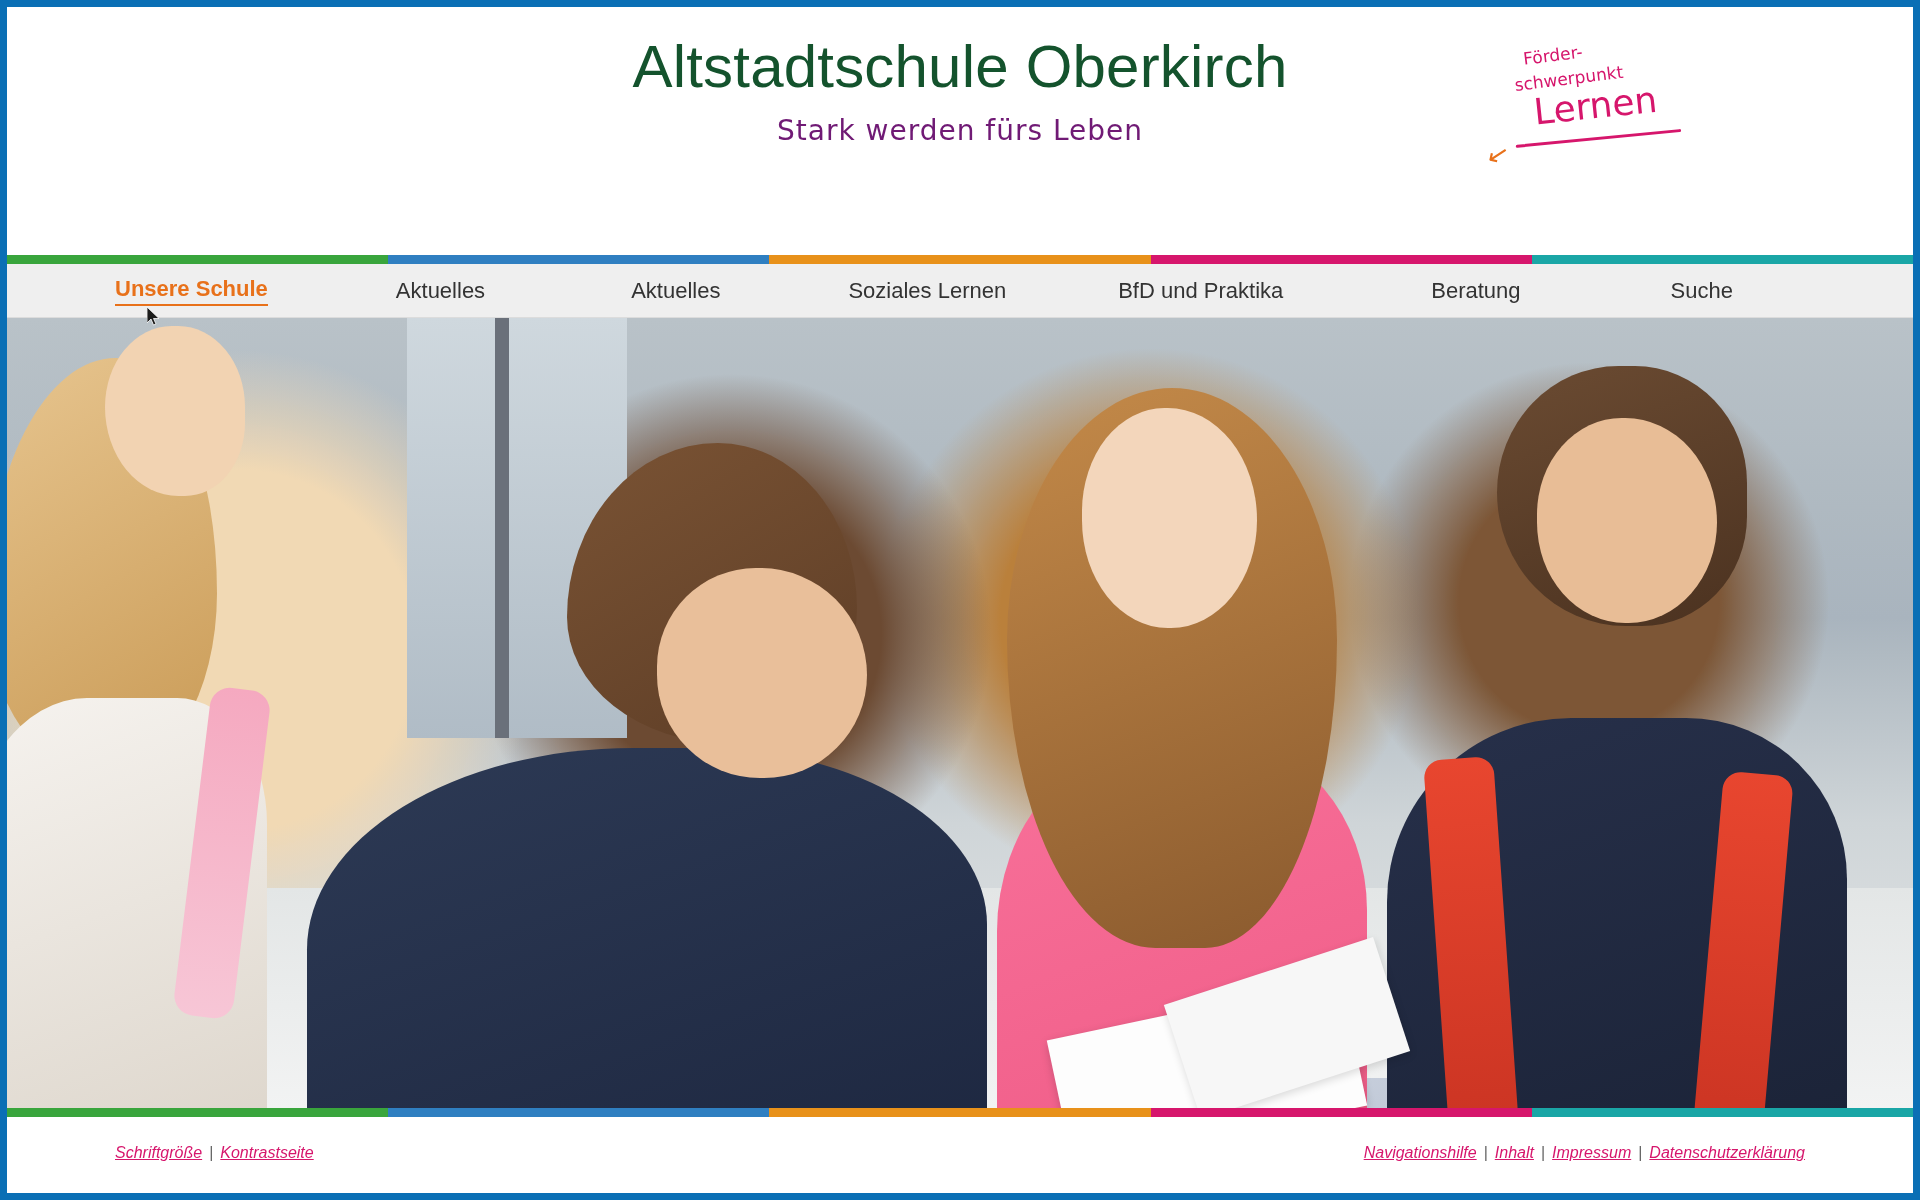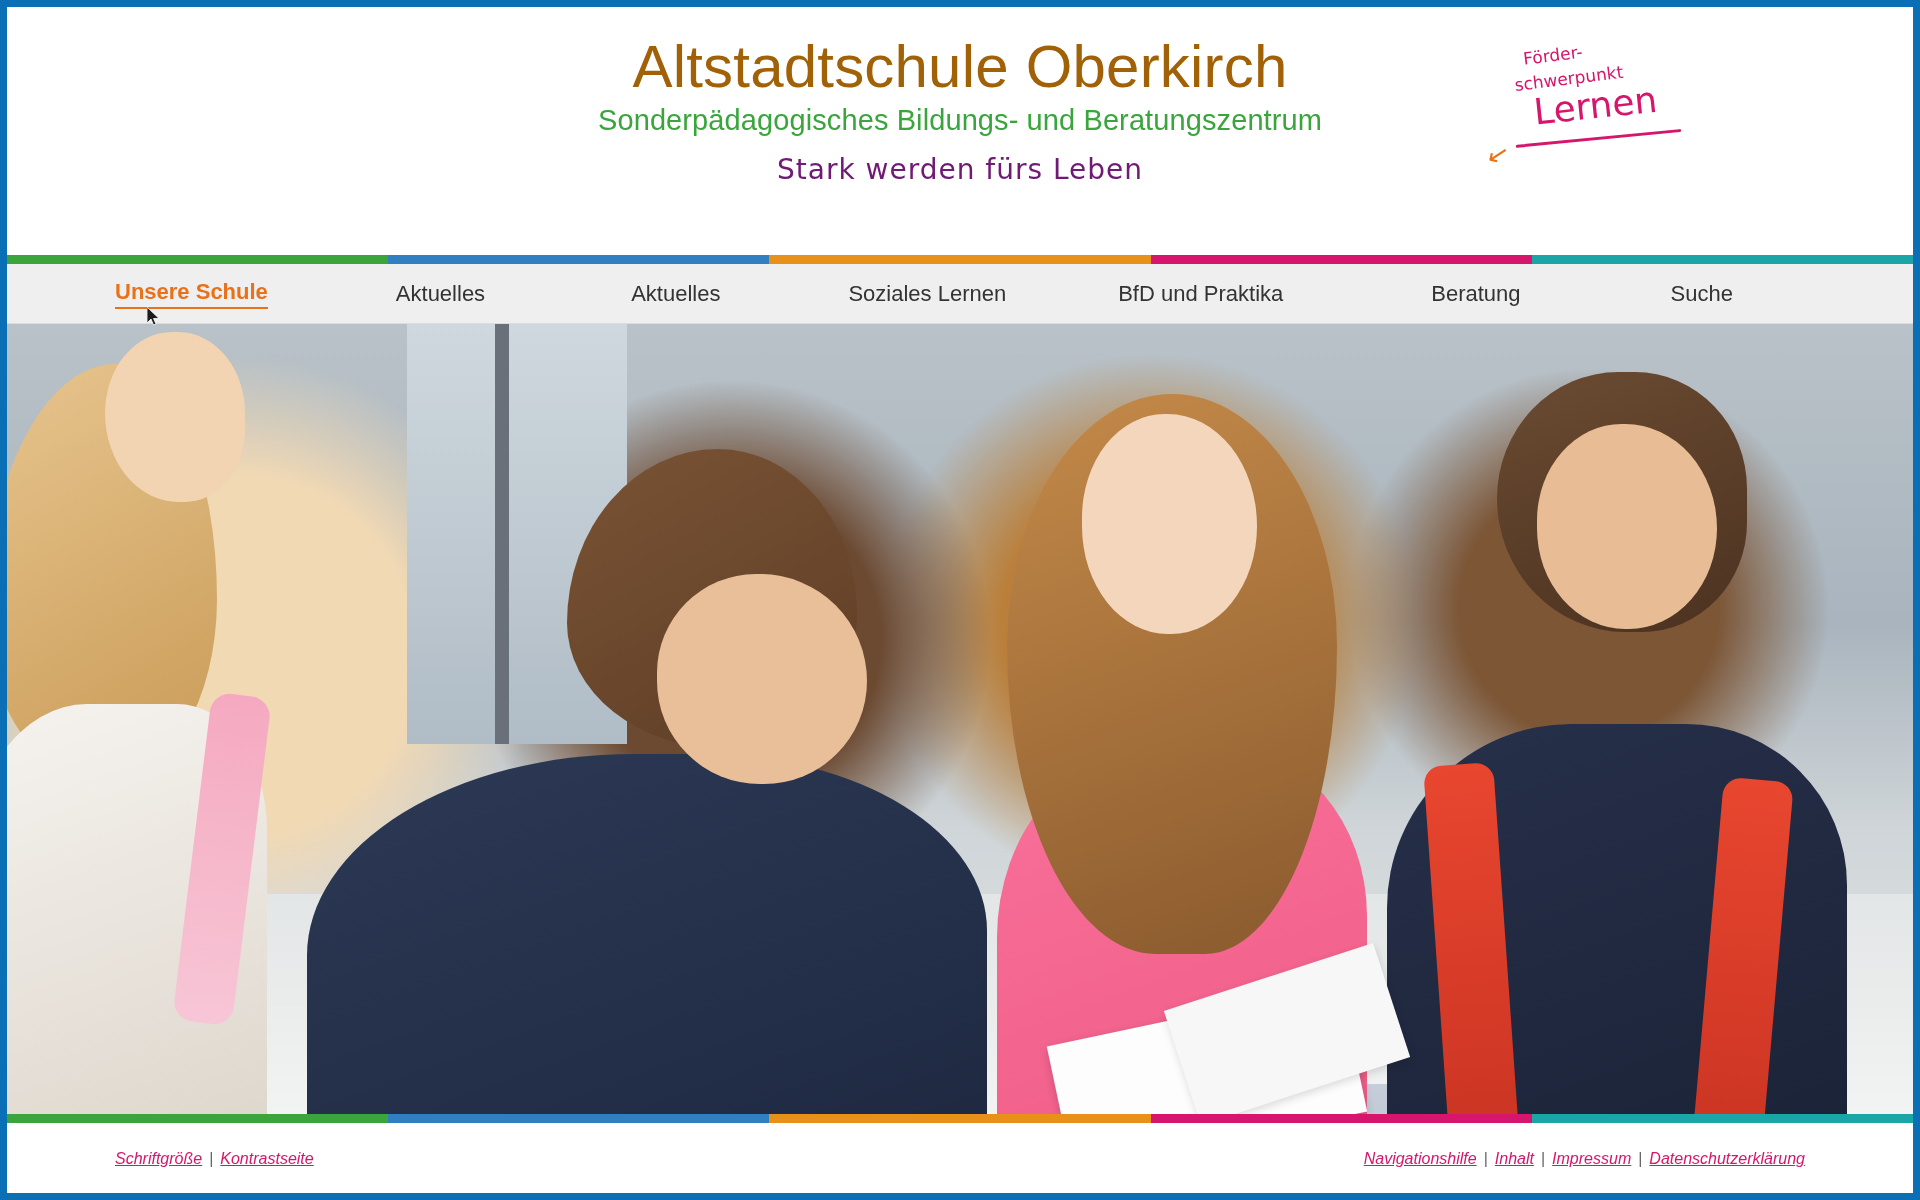--- a/index.html
+++ b/index.html
@@ -24,21 +24,21 @@
     height: 248px;
     background: #ffffff;
   }
   .title-block {
     position: absolute;
     left: 0; right: 0; top: 28px;
     text-align: center;
   }
   .school-title {
     font-size: 60px;
-    color: #a16207;
+    color: #14532d;
     font-weight: 400;
     letter-spacing: 0.2px;
     line-height: 1.05;
     margin: 0;
     display: inline-block;
   }
   .school-subtitle {
     font-size: 29px;
     color: #39a53c;
     margin-top: 6px;
@@ -103,21 +103,21 @@
   
   .colorbar {
     display: flex;
     height: 9px;
     width: 100%;
   }
   .colorbar div { flex: 1 1 0; }
 
   
   .nav {
-    height: 60px;
+    height: 54px;
     background: #efefef;
     display: flex;
     align-items: center;
     border-bottom: 1px solid #dcdcdc;
   }
   .nav-item {
     font-size: 22px;
     color: #333333;
     text-align: center;
     white-space: nowrap;
@@ -288,21 +288,20 @@
   }
 </style>
 </head>
 <body>
 
 <div id="page">
 
   <div class="header">
     <div class="title-block">
       <div class="school-title">Altstadtschule Oberkirch</div>
-      <div class="school-subtitle">Sonderpädagogisches Bildungs- und Beratungszentrum</div>
       <div class="school-motto">Stark werden fürs Leben</div>
     </div>
 
     <div class="logo-stamp">
       <span class="ls1">Förder-</span>
       <span class="ls2">schwerpunkt</span>
       <span class="ls3">Lernen</span>
       <span class="ls-underline"></span>
     </div>
     <div class="logo-arrow">↙</div>

